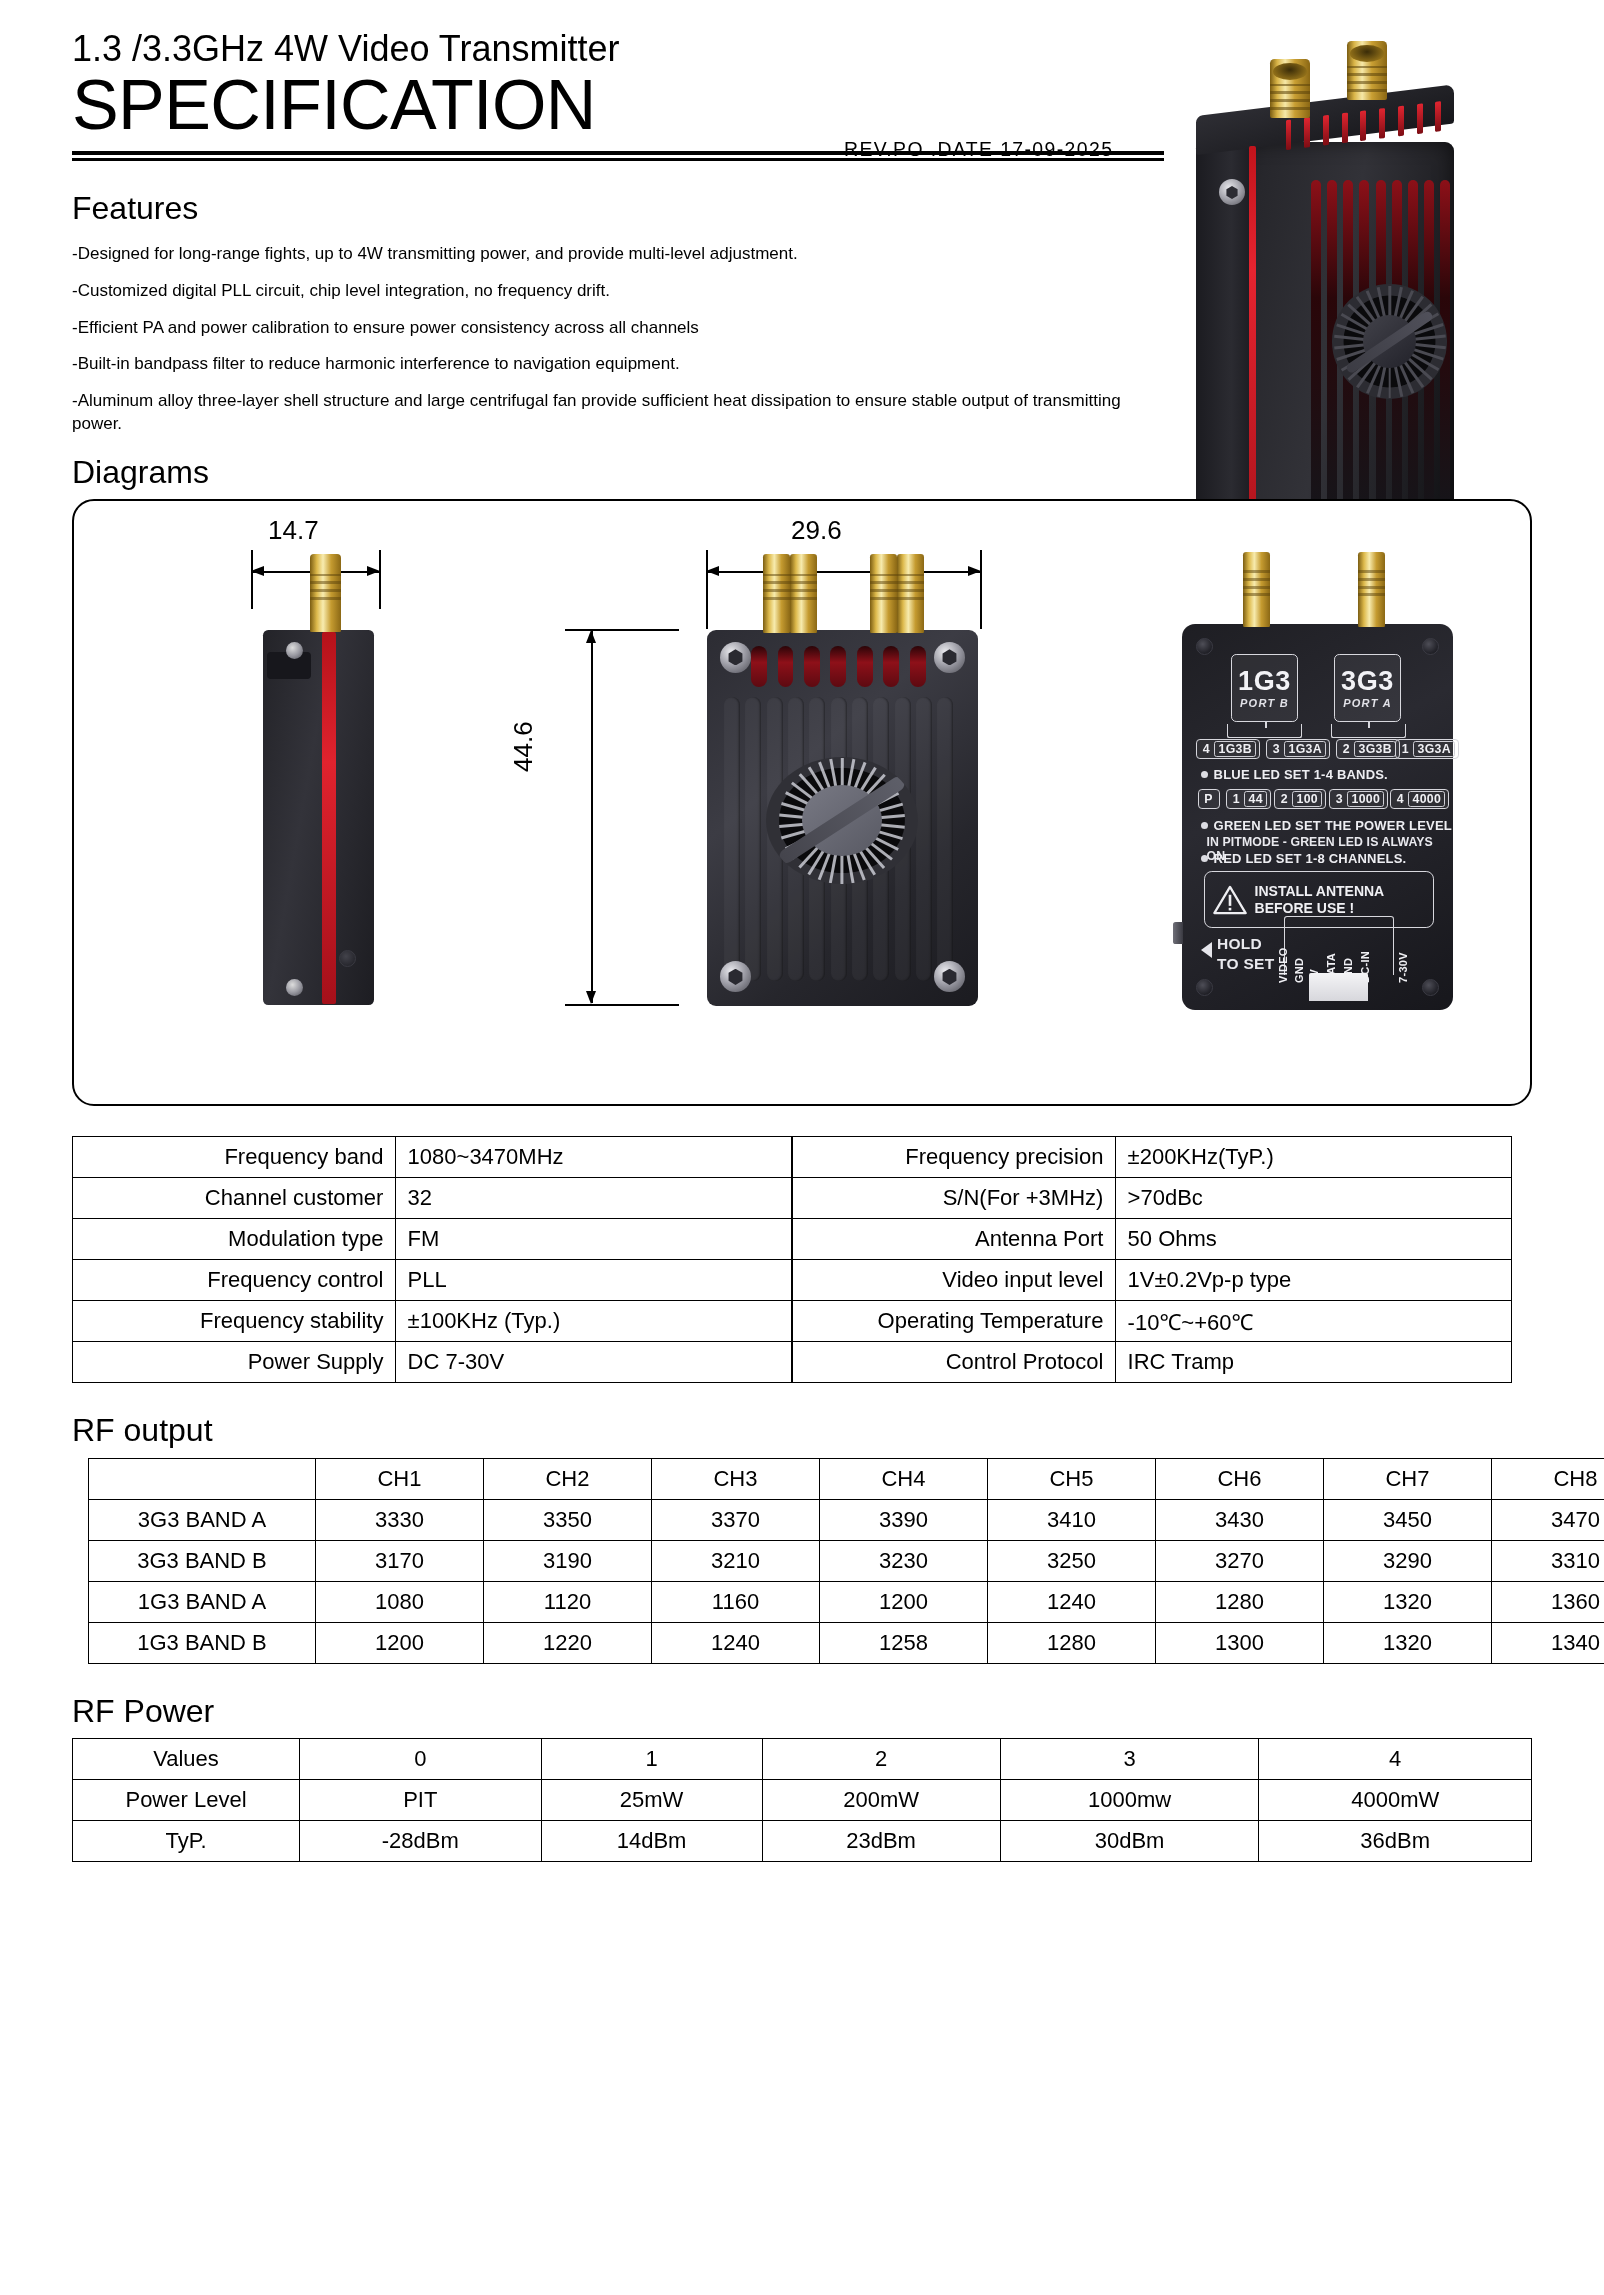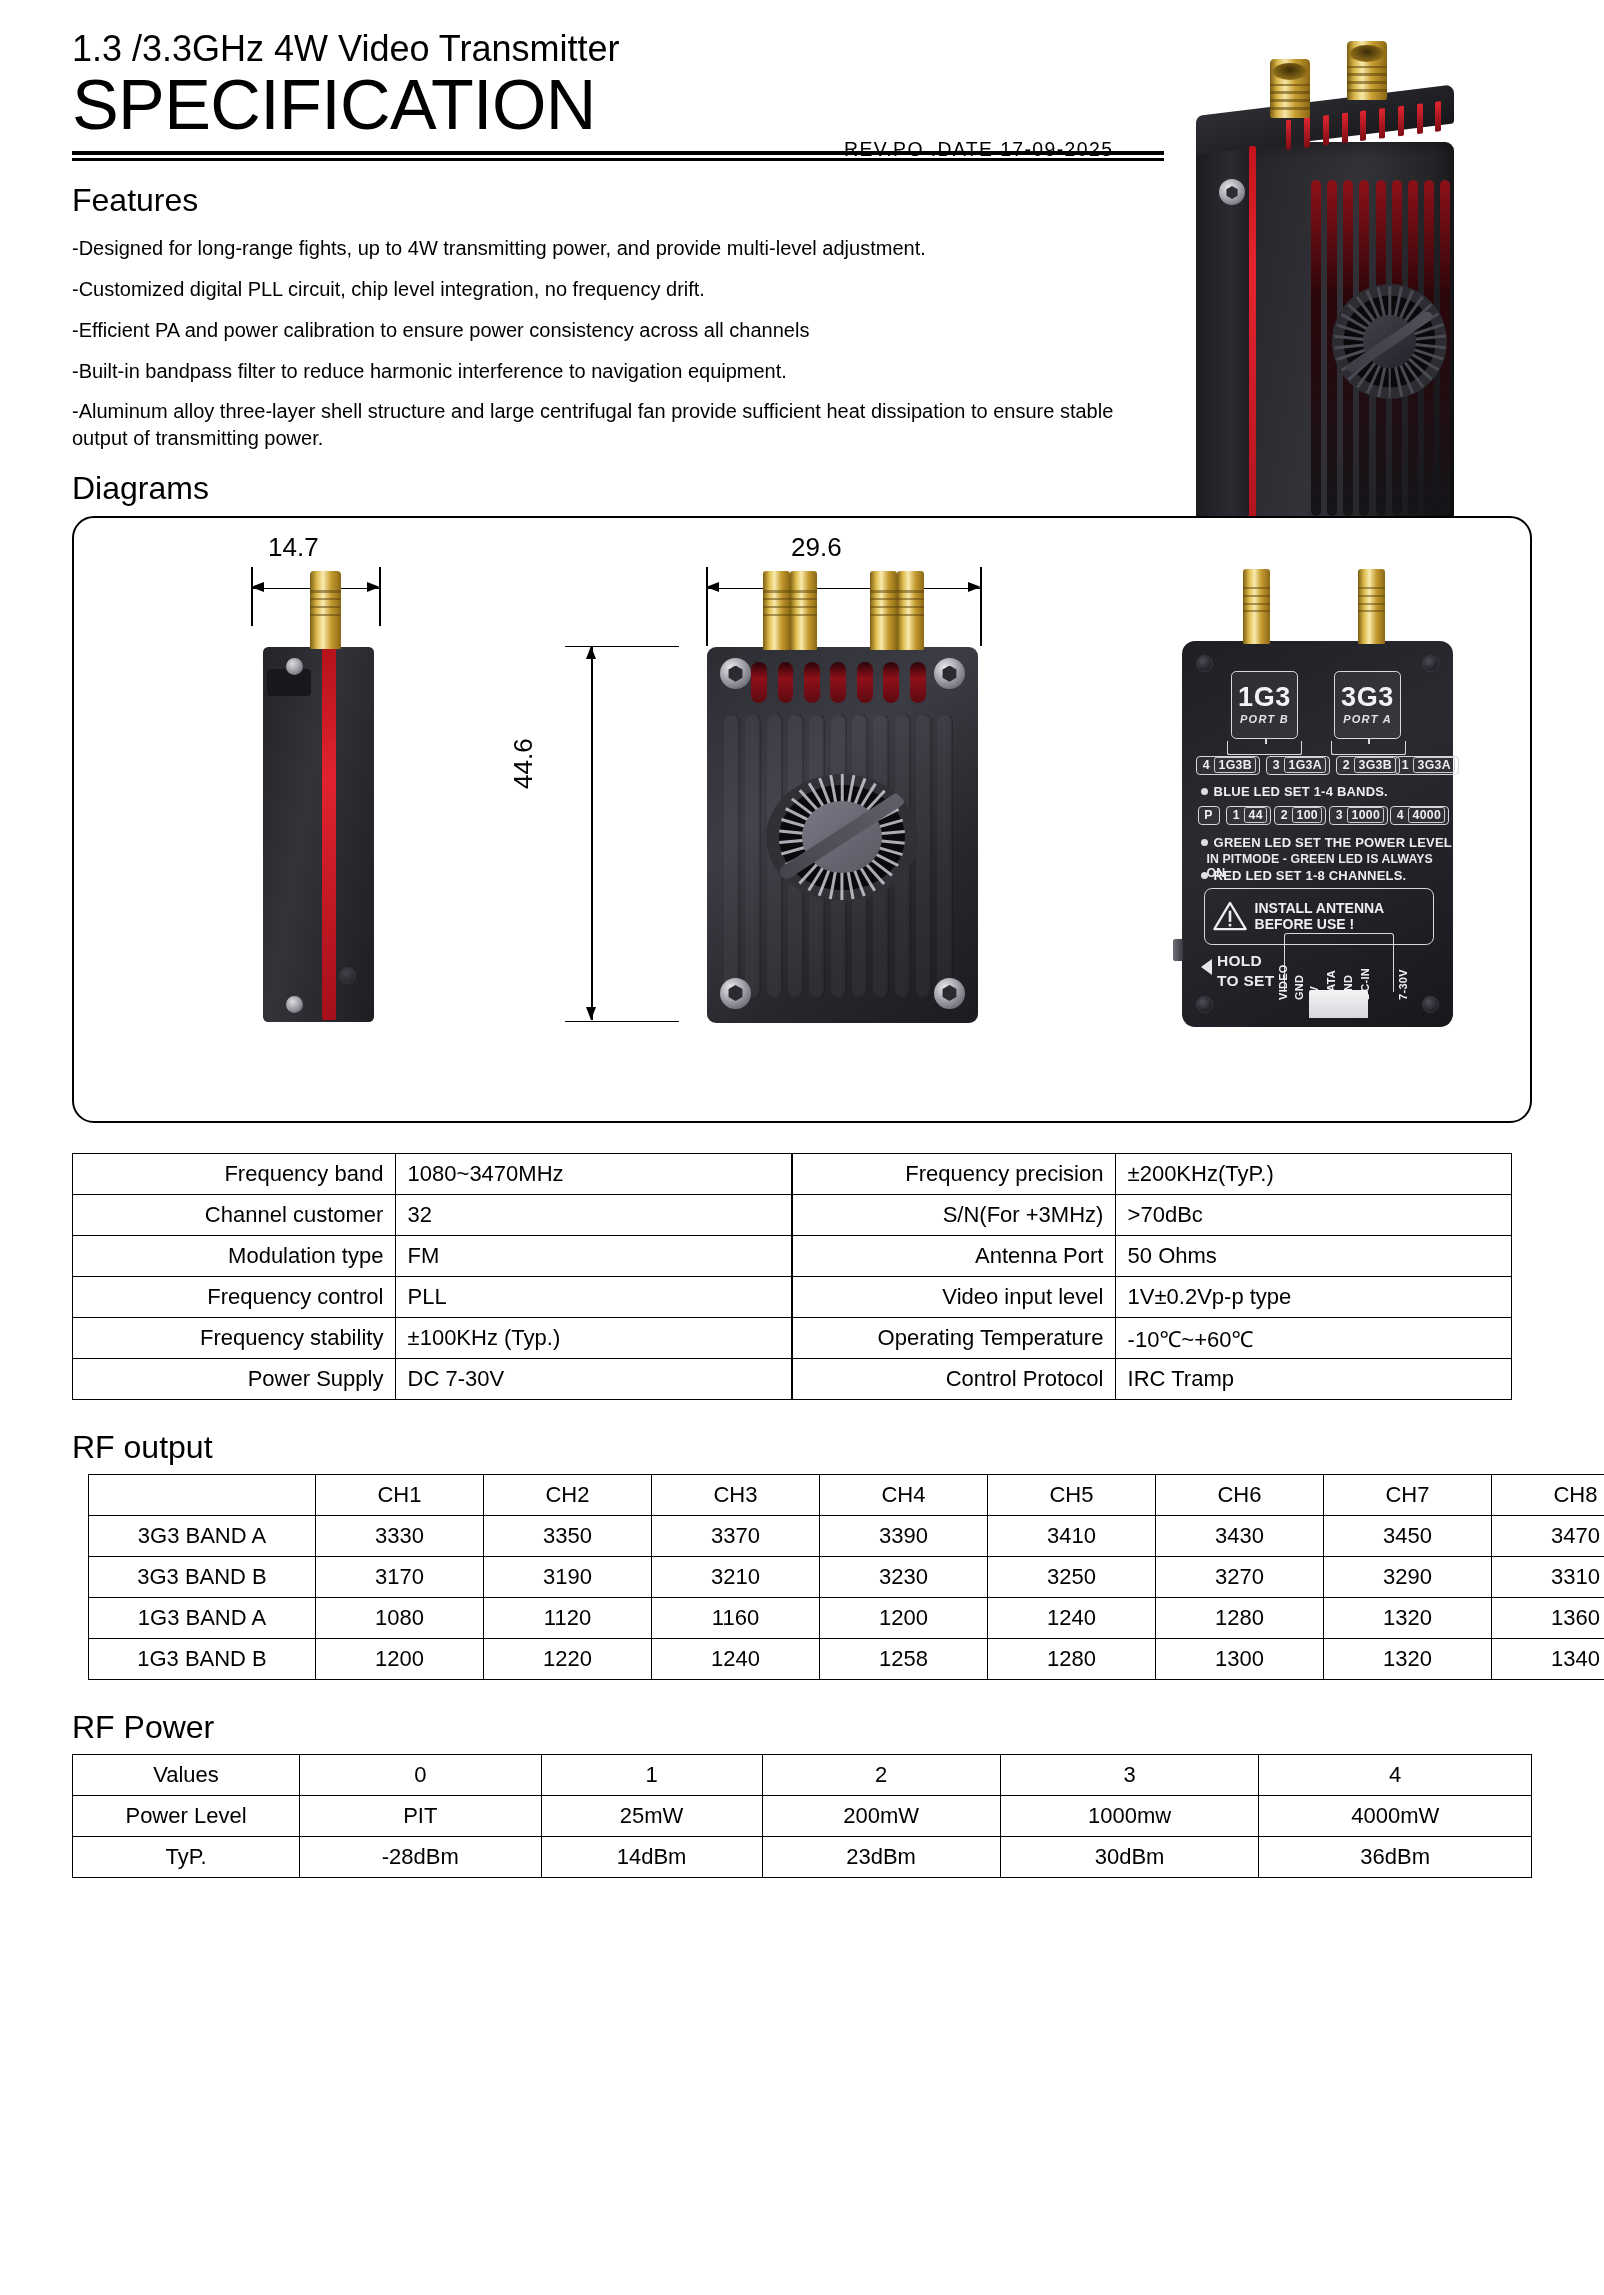--- a/index.html
+++ b/index.html
@@ -108,24 +108,24 @@
   }
   .hero-screw::after {
     content:""; position:absolute; left:25%; top:25%; width:50%; height:50%;
     background:#2c2c33;
     clip-path: polygon(50% 0,93% 25%,93% 75%,50% 100%,7% 75%,7% 25%);
   }
 
   
   h2.section { font-size: 32px; font-weight: 400; line-height: 1.1; }
 
-  .features { margin-top: 22px; }
+  .features { margin-top: 30px; }
   .features h2 { margin-bottom: 17px; }
   .feat {
-    font-size: 20px; line-height: 1.34; max-width: 1059px;
+    font-size: 17px; line-height: 1.34; max-width: 1059px;
     margin-bottom: 14px;
   }
 
   
   .diagrams { margin-top: 19.4px; }
   .diagrams h2 { margin-bottom: 9px; }
   .diag-panel {
     position: relative;
     width: 1460px; height: 607px;
     border: 2.6px solid #000; border-radius: 22px;

